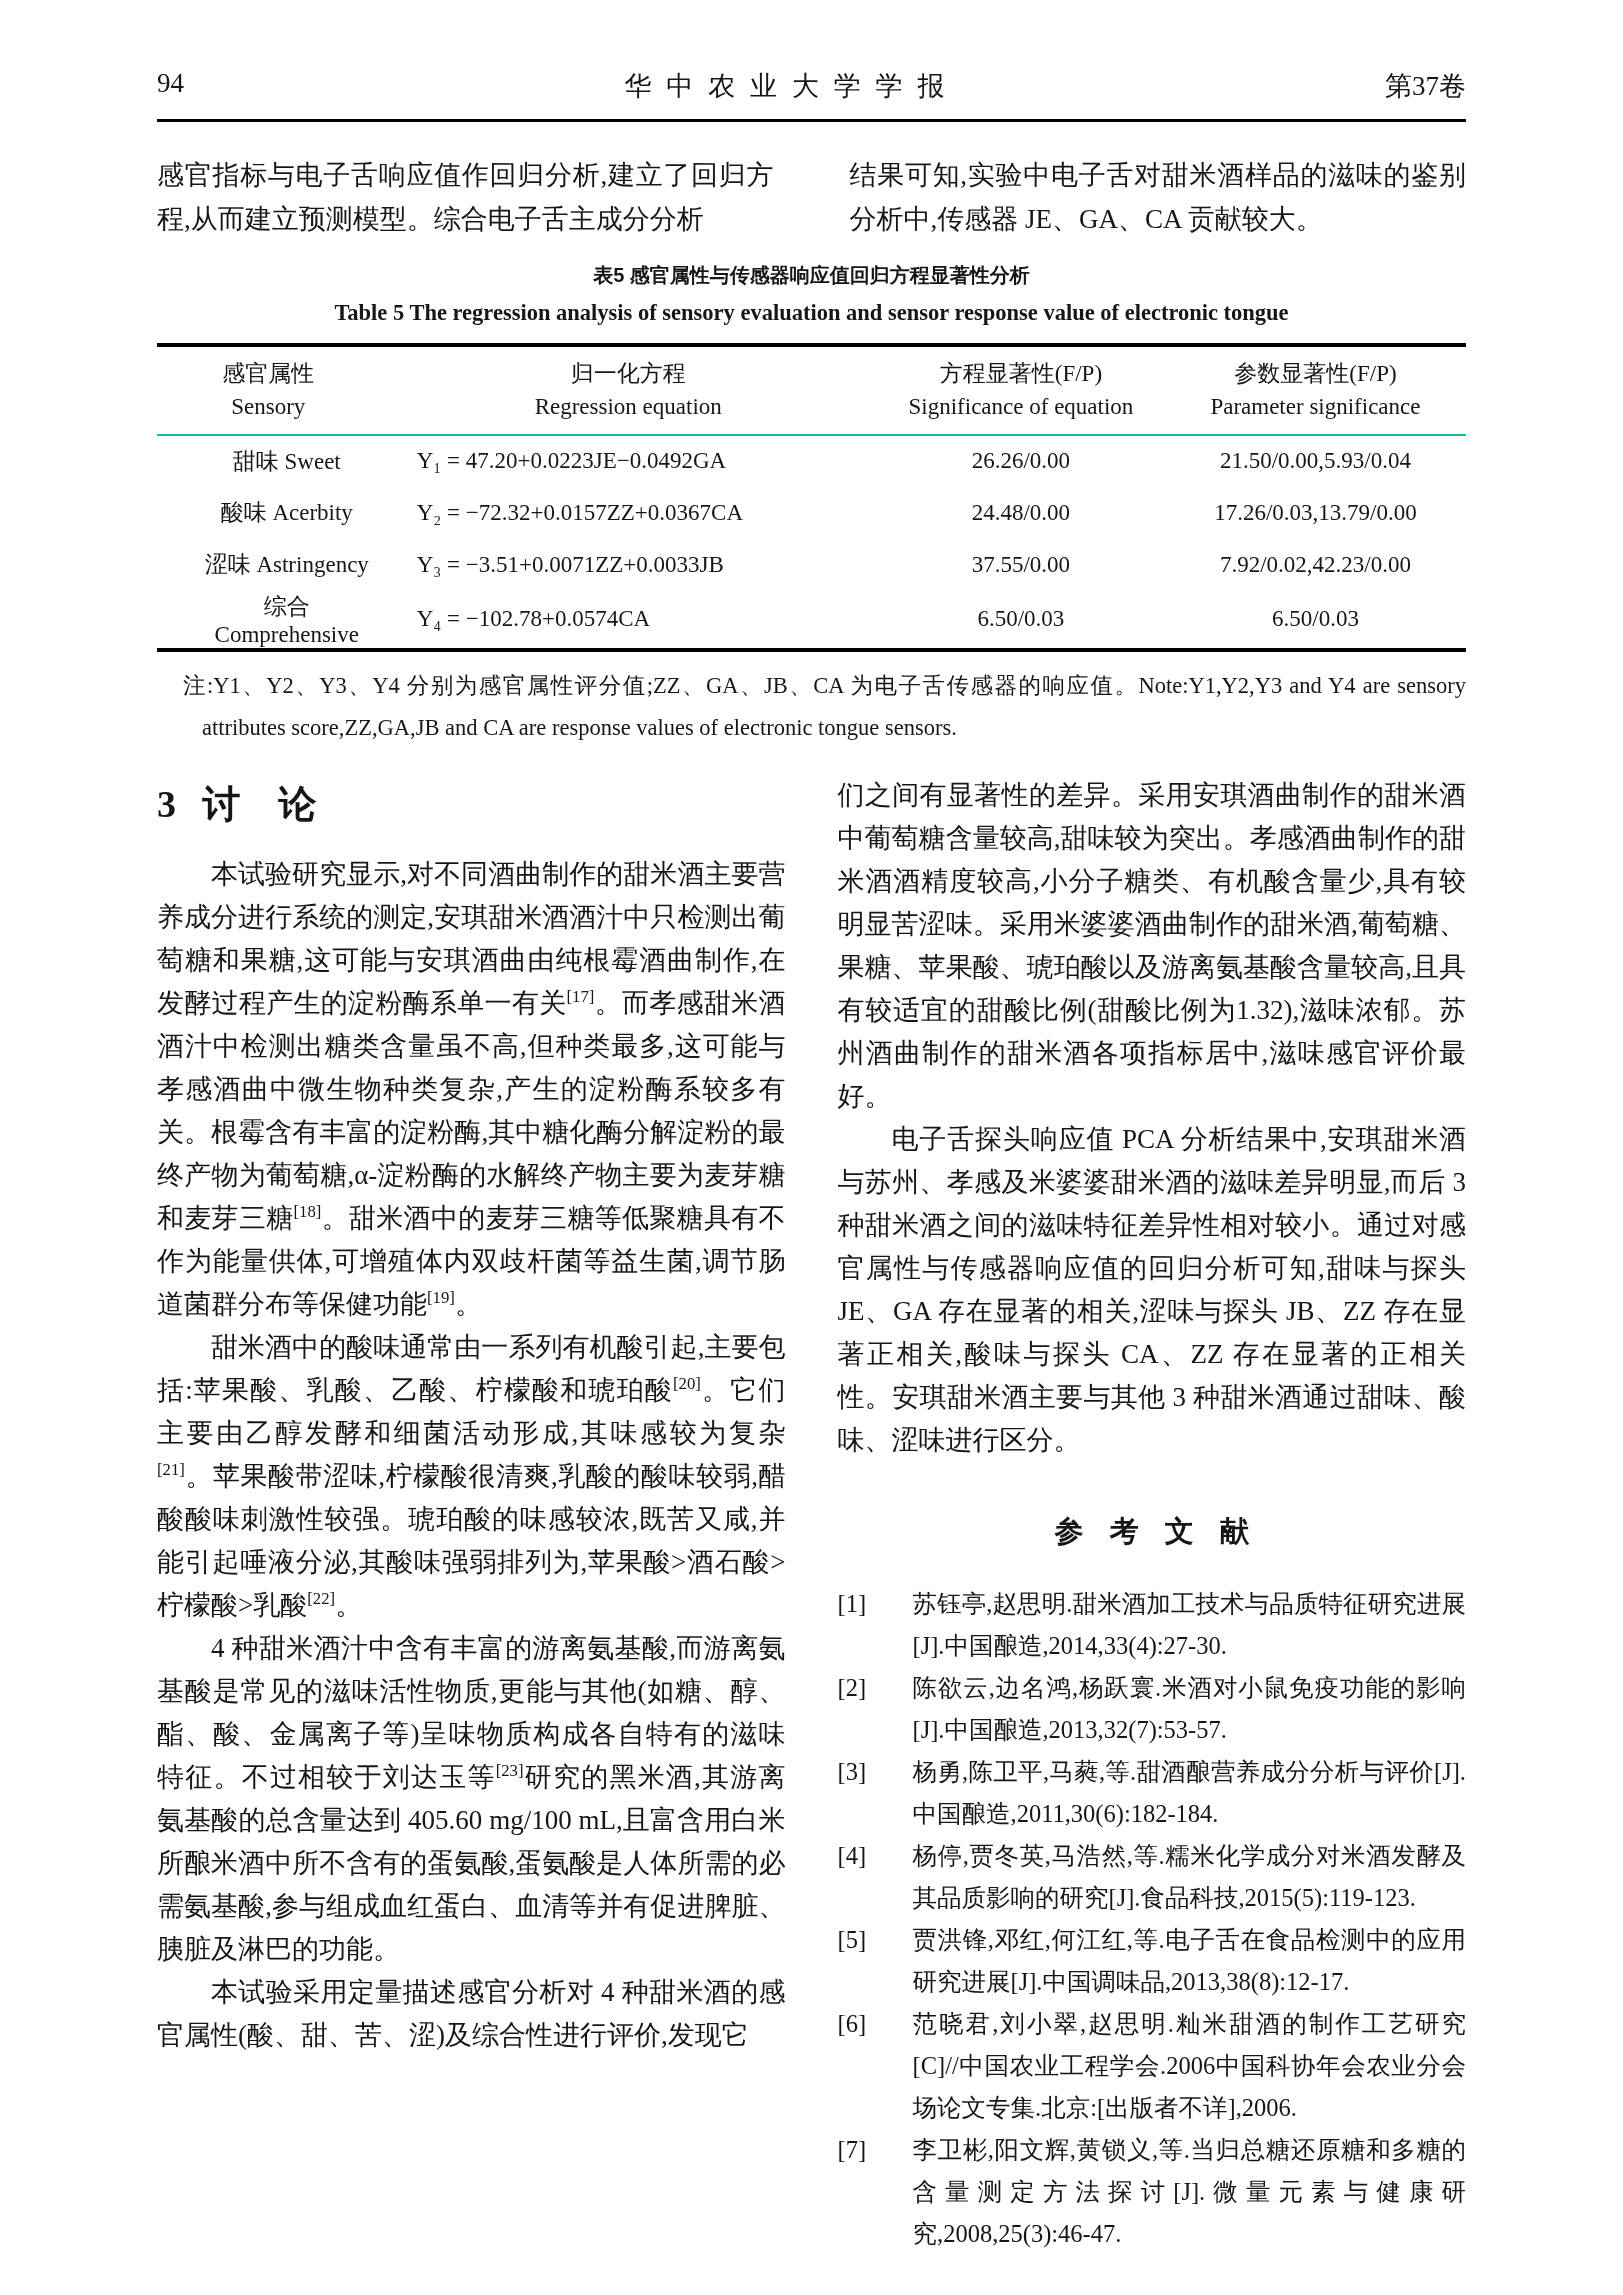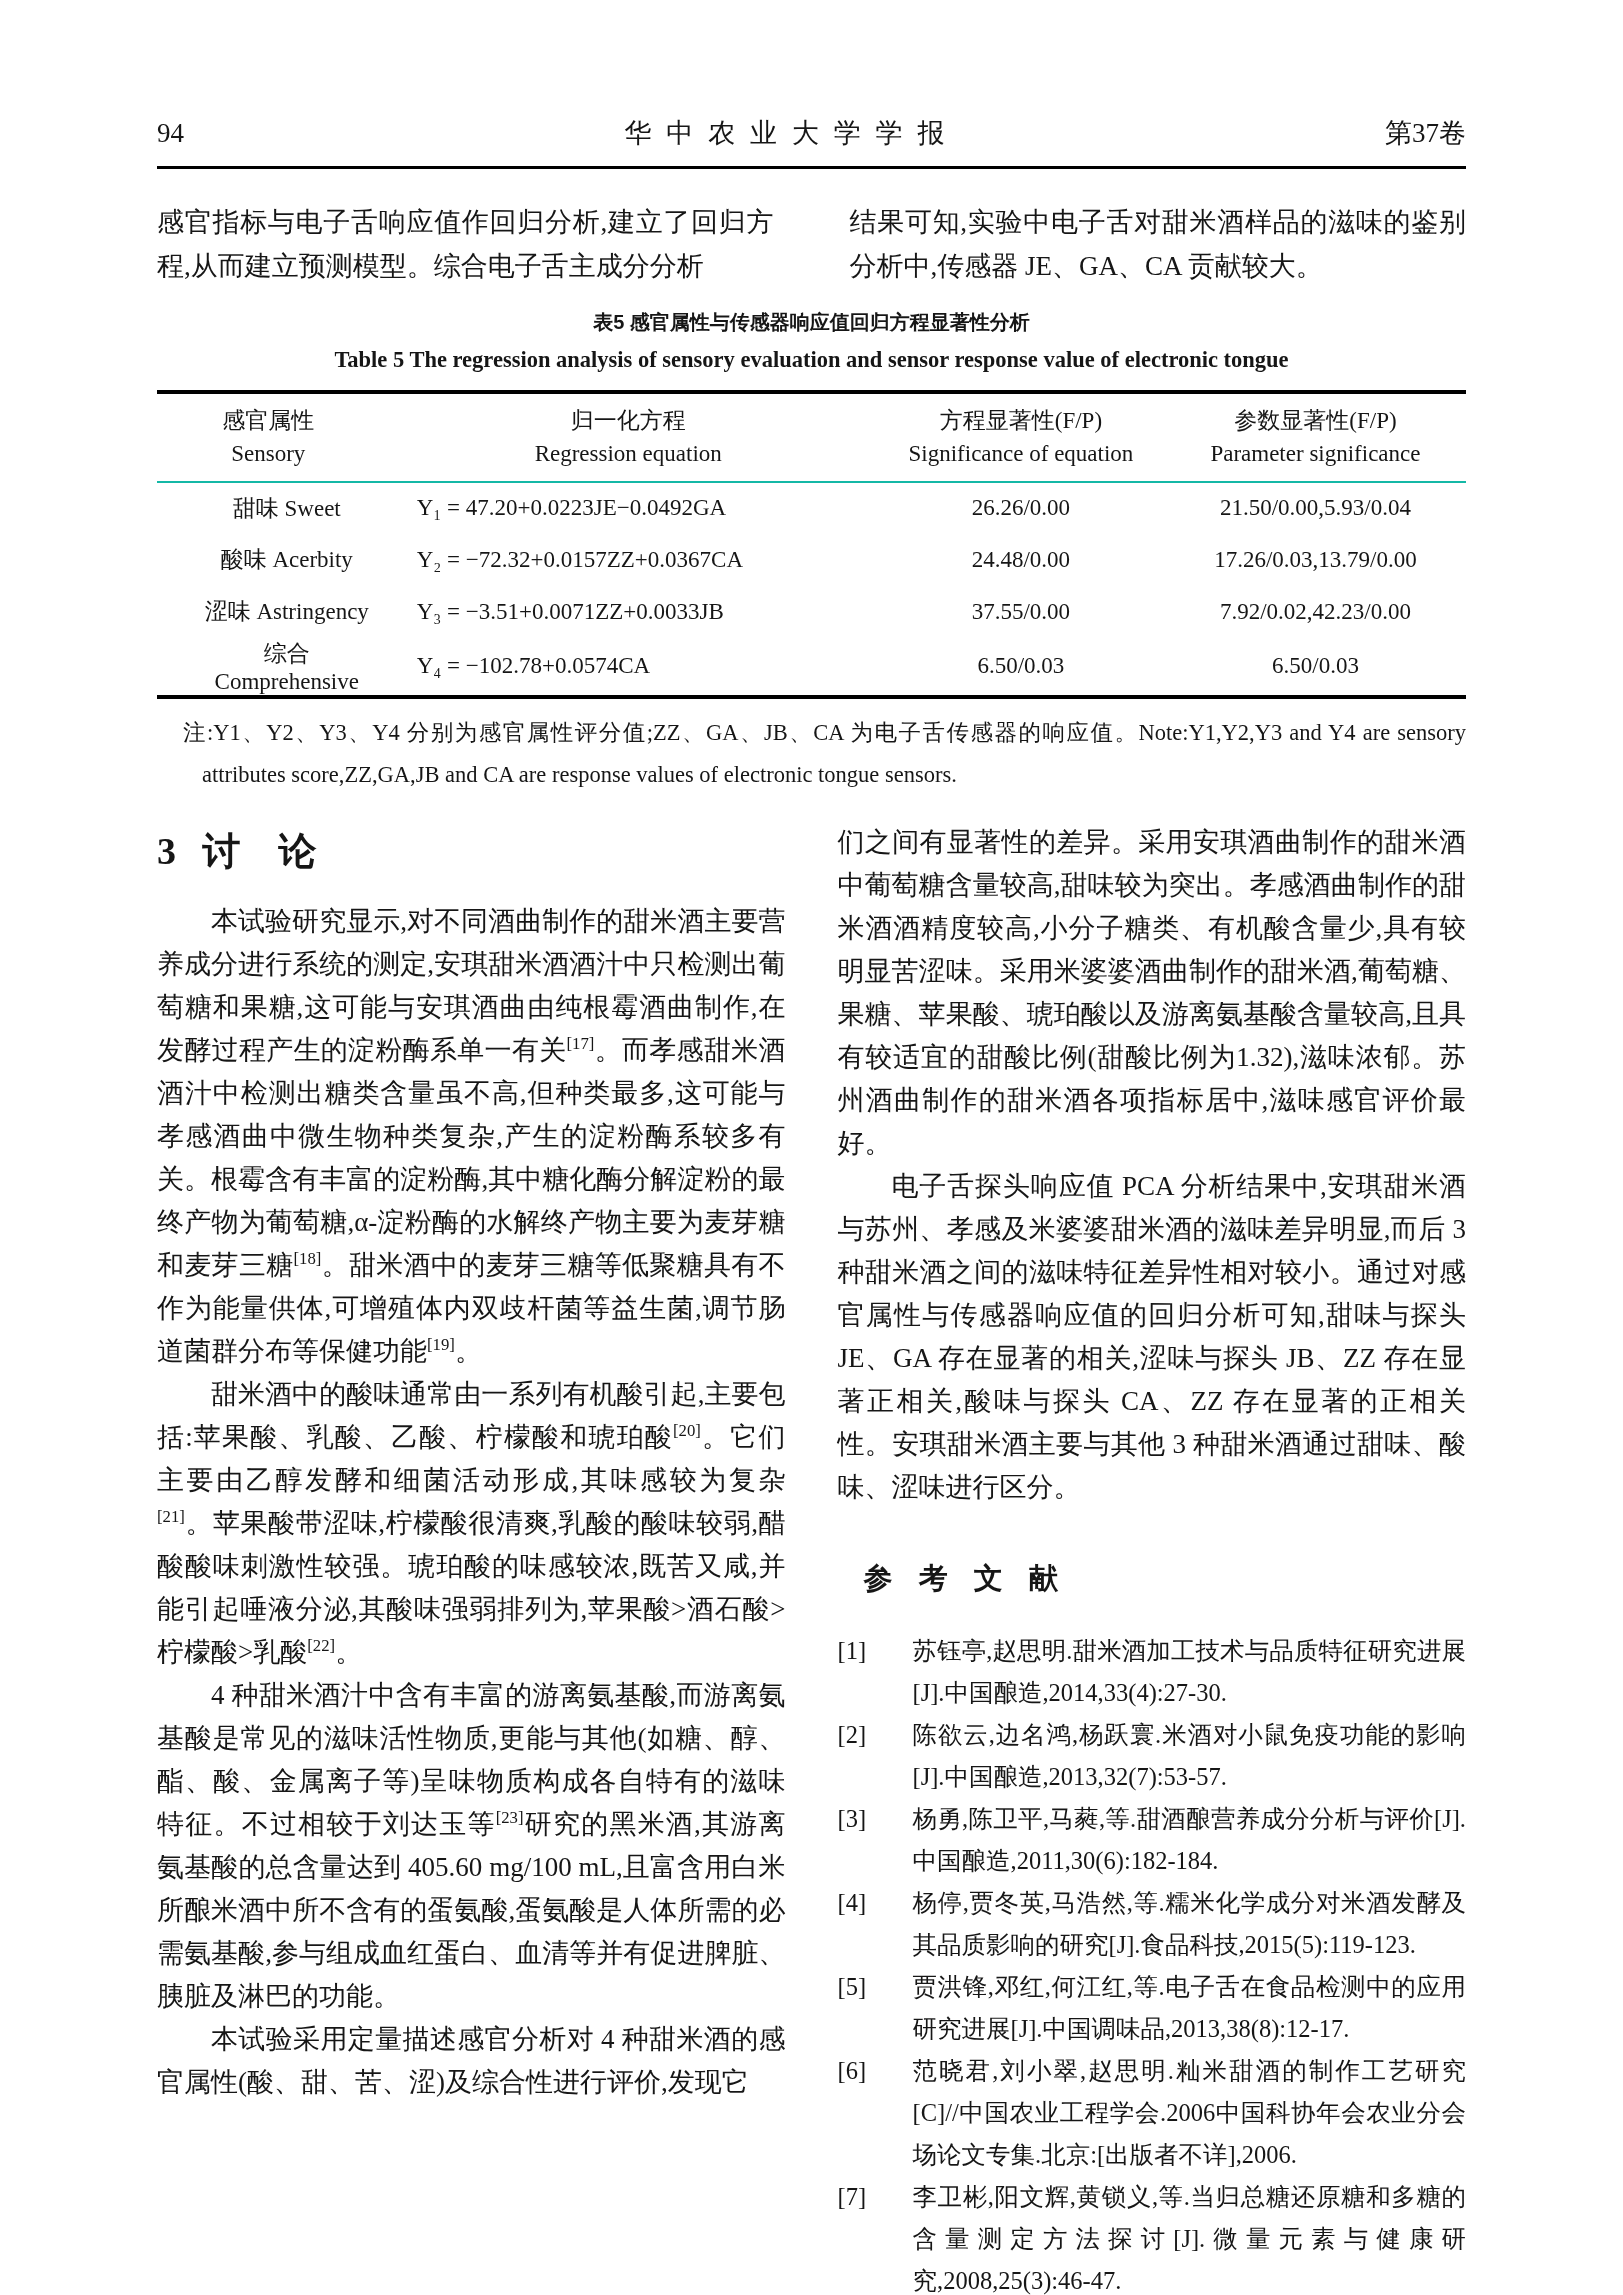--- a/index.html
+++ b/index.html
@@ -13,22 +13,22 @@
     color: #161616;
     font-family: "Liberation Serif", "DejaVu Serif", serif;
     overflow: hidden;
   }
   .content { padding: 0 157px; }
 
   
   .page-header {
     display: flex;
     justify-content: space-between;
-    align-items: center;
-    padding-top: 115px;
+    align-items: flex-start;
+    padding-top: 68px;
     font-size: 27px;
   }
   .journal-title { letter-spacing: 0.55em; text-indent: 0.55em; }
   .header-rule { margin-top: 15px; border: none; border-top: 3.4px solid #000; height: 0; }
 
   
   .intro { display: flex; gap: 76px; margin-top: 31px; }
   .intro-col { flex: 1; font-size: 27px; line-height: 44px; text-align: justify; }
 
   
@@ -60,21 +60,21 @@
   .col { flex: 1; font-size: 27px; line-height: 43px; text-align: justify; }
   .section-heading { font-size: 38px; font-weight: bold; margin: 9.5px 0 27px; }
   .section-heading .sec-num { margin-right: 0.7em; }
   .section-heading .sec-title { letter-spacing: 1em; font-family: Liberation Serif, serif; }
   .para { text-indent: 2em; }
   .para.no-indent { text-indent: 0; }
   sup { font-size: 0.62em; vertical-align: super; line-height: 0; }
 
   
   .refs-heading {
-    font-weight: bold; font-size: 29px;
+    text-align: center; font-weight: bold; font-size: 29px;
     margin: 48px 0 30px; letter-spacing: 0.9em; text-indent: 0.9em;
   }
   .ref-list { font-size: 24.5px; line-height: 42px; }
   .ref-item { display: flex; }
   .ref-num { flex: none; width: 49px; }
   .ref-text { flex: 1; margin-left: 26px; text-align: justify; }
 </style>
 </head>
 <body>
 

